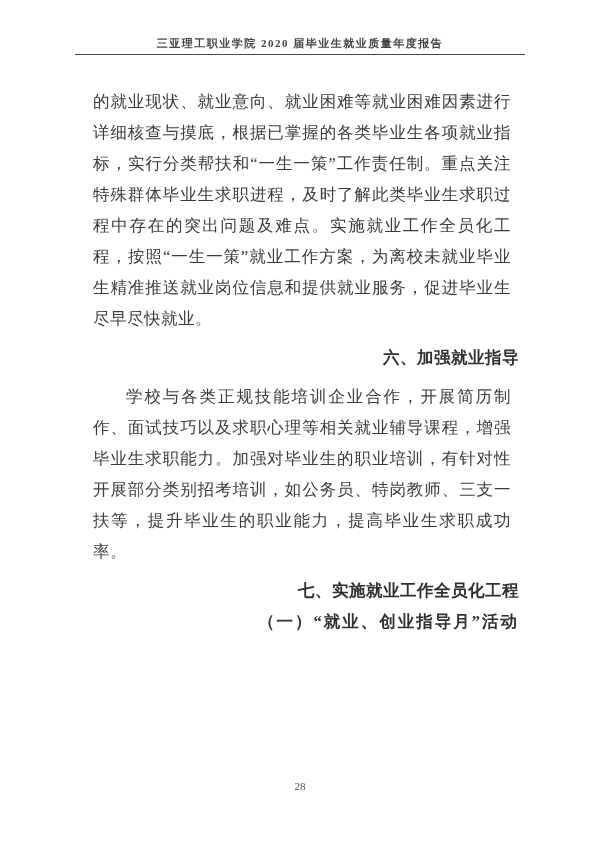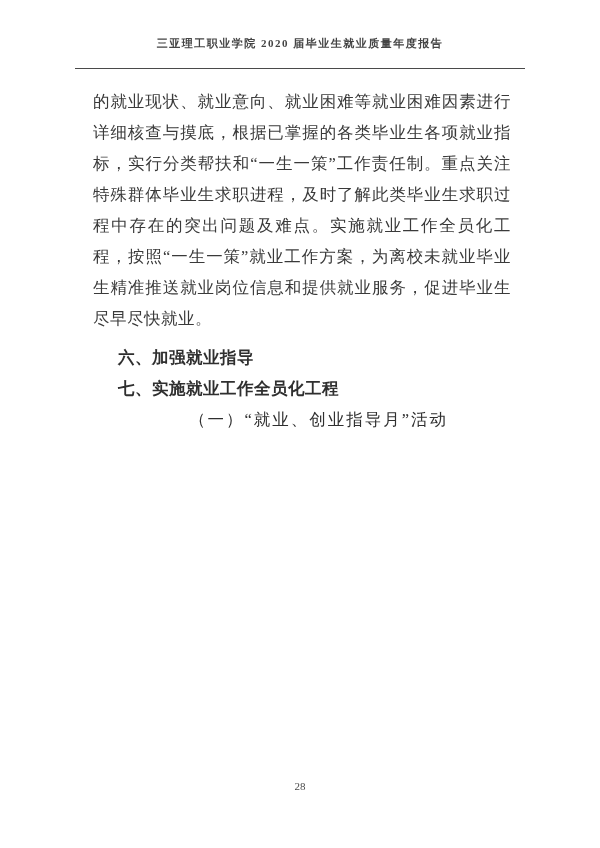--- a/index.html
+++ b/index.html
@@ -19,21 +19,21 @@
   .page-header {
     position: absolute;
     top: 36px;
     left: 75px;
     width: 450px;
     text-align: center;
     font-size: 11px;
     font-weight: bold;
     letter-spacing: 1.5px;
     color: #444444;
-    padding-bottom: 17px;
+    padding-bottom: 3px;
     border-bottom: 1px solid #4a4a4a;
   }
   .content {
     position: absolute;
     top: 78px;
     left: 85px;
     width: 434px;
     font-size: 16.5px;
     line-height: 31px;
     text-align: justify;
@@ -47,32 +47,32 @@
     text-indent: 2em;
   }
   .heading {
     margin: 0;
     text-indent: 2em;
     font-family: "Liberation Sans", "DejaVu Sans", sans-serif;
     font-weight: bold;
     font-size: 16.5px;
     line-height: 31px;
     color: #2f2f2f;
-    text-align: left;
+    text-align: right;
   }
   .subheading {
     margin: 0;
     text-indent: 2em;
     font-family: "Liberation Serif", "DejaVu Serif", serif;
-    font-weight: normal;
+    font-weight: bold;
     font-size: 16.5px;
     line-height: 31px;
     letter-spacing: 2px;
     color: #2f2f2f;
-    text-align: center;
+    text-align: right;
   }
   .page-footer {
     position: absolute;
     top: 780px;
     left: 0;
     width: 600px;
     text-align: center;
     font-size: 11px;
     color: #4a4a4a;
   }
@@ -85,20 +85,21 @@
   <div class="page-header">
     <span>三亚理工职业学院 2020 届毕业生就业质量年度报告</span>
   </div>
 
   <div class="content">
 
     <p class="para">的就业现状、就业意向、就业困难等就业困难因素进行详细核查与摸底，根据已掌握的各类毕业生各项就业指标，实行分类帮扶和“一生一策”工作责任制。重点关注特殊群体毕业生求职进程，及时了解此类毕业生求职过程中存在的突出问题及难点。实施就业工作全员化工程，按照“一生一策”就业工作方案，为离校未就业毕业生精准推送就业岗位信息和提供就业服务，促进毕业生尽早尽快就业。</p>
 
     <h2 class="heading">六、加强就业指导</h2>
 
+    <p class="para indent">学校与各类正规技能培训企业合作，开展简历制作、面试技巧以及求职心理等相关就业辅导课程，增强毕业生求职能力。加强对毕业生的职业培训，有针对性开展部分类别招考培训，如公务员、特岗教师、三支一扶等，提升毕业生的职业能力，提高毕业生求职成功率。</p>
 
     <h2 class="heading">七、实施就业工作全员化工程</h2>
 
     <h3 class="subheading">（一）“就业、创业指导月”活动</h3>
 
 
   </div>
 
   <div class="page-footer">
     <span>28</span>

